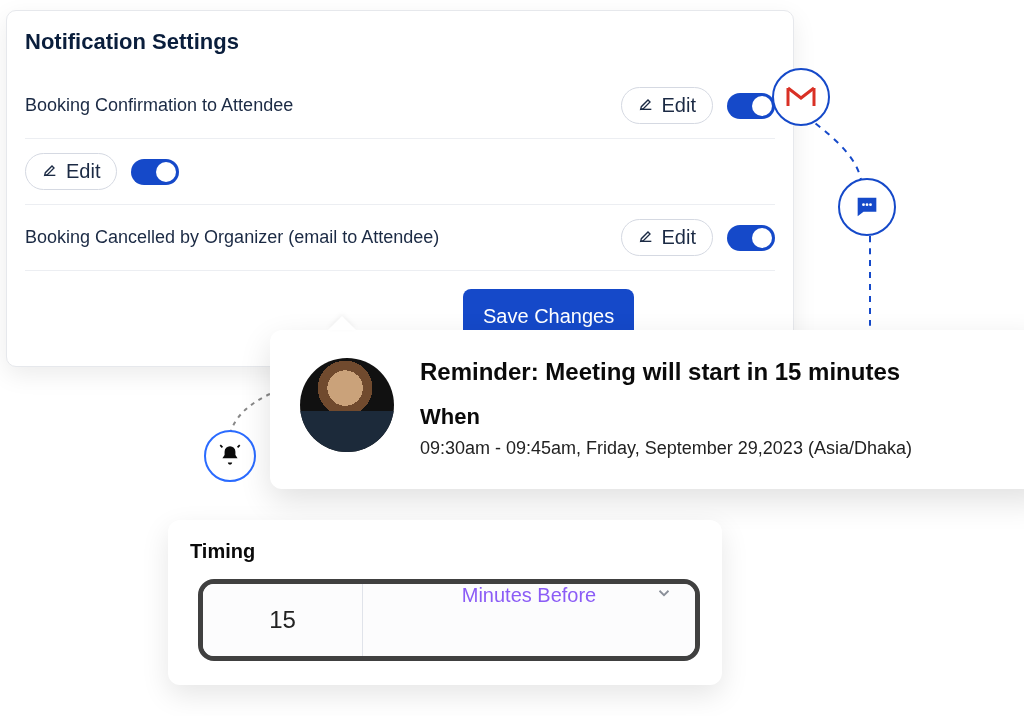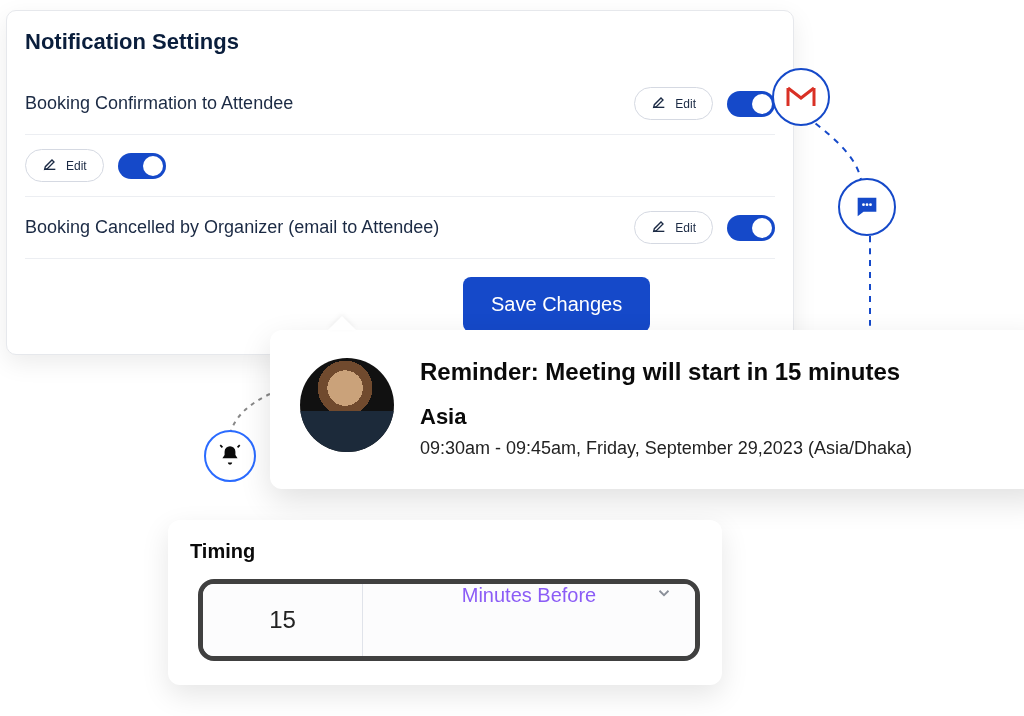--- a/index.html
+++ b/index.html
@@ -49,21 +49,21 @@
     gap: 14px;
   }
   .edit-btn {
     display: inline-flex;
     align-items: center;
     gap: 8px;
     padding: 6px 16px;
     border: 1px solid #d5d9e2;
     background: #fff;
     border-radius: 20px;
-    font-size: 12px;
+    font-size: 20px;
     color: #1b2a44;
     cursor: pointer;
   }
   .edit-btn svg { width: 16px; height: 16px; }
   .toggle {
     width: 48px;
     height: 26px;
     background: #1549c9;
     border-radius: 13px;
     position: relative;
@@ -76,21 +76,21 @@
     top: 3px;
     width: 20px;
     height: 20px;
     background: #fff;
     border-radius: 50%;
   }
   .save-btn {
     margin-top: 18px;
     margin-left: 438px;
     display: inline-block;
-    padding: 16px 28px;
+    padding: 16px 20px;
     background: #1549c9;
     color: #fff;
     font-size: 20px;
     border: none;
     border-radius: 8px;
     cursor: pointer;
   }
 
   
   .bubble {
@@ -312,21 +312,21 @@
     <path d="M12 3a5 5 0 0 0-5 5v3l-2 3h14l-2-3V8a5 5 0 0 0-5-5z"></path>
     <path d="M10 18a2 2 0 0 0 4 0"></path>
     <path d="M5 4 L3 2 M19 4 L21 2" stroke="#0a0a0a" stroke-width="1.6"></path>
   </svg>
 </div>
 
 <div class="reminder-card">
   <div class="avatar"></div>
   <div class="reminder-body">
     <h3>Reminder: Meeting will start in 15 minutes</h3>
-    <h4>Asia</h4>
+    <h4>When</h4>
     <p>09:30am  - 09:45am, Friday, September 29,2023 (Asia/Dhaka)</p>
   </div>
 </div>
 
 <div class="timing-card">
   <h3>Timing</h3>
   <div class="timing-row">
     <div class="timing-num">15</div>
     <div class="timing-select">
       <span>Minutes Before</span>

